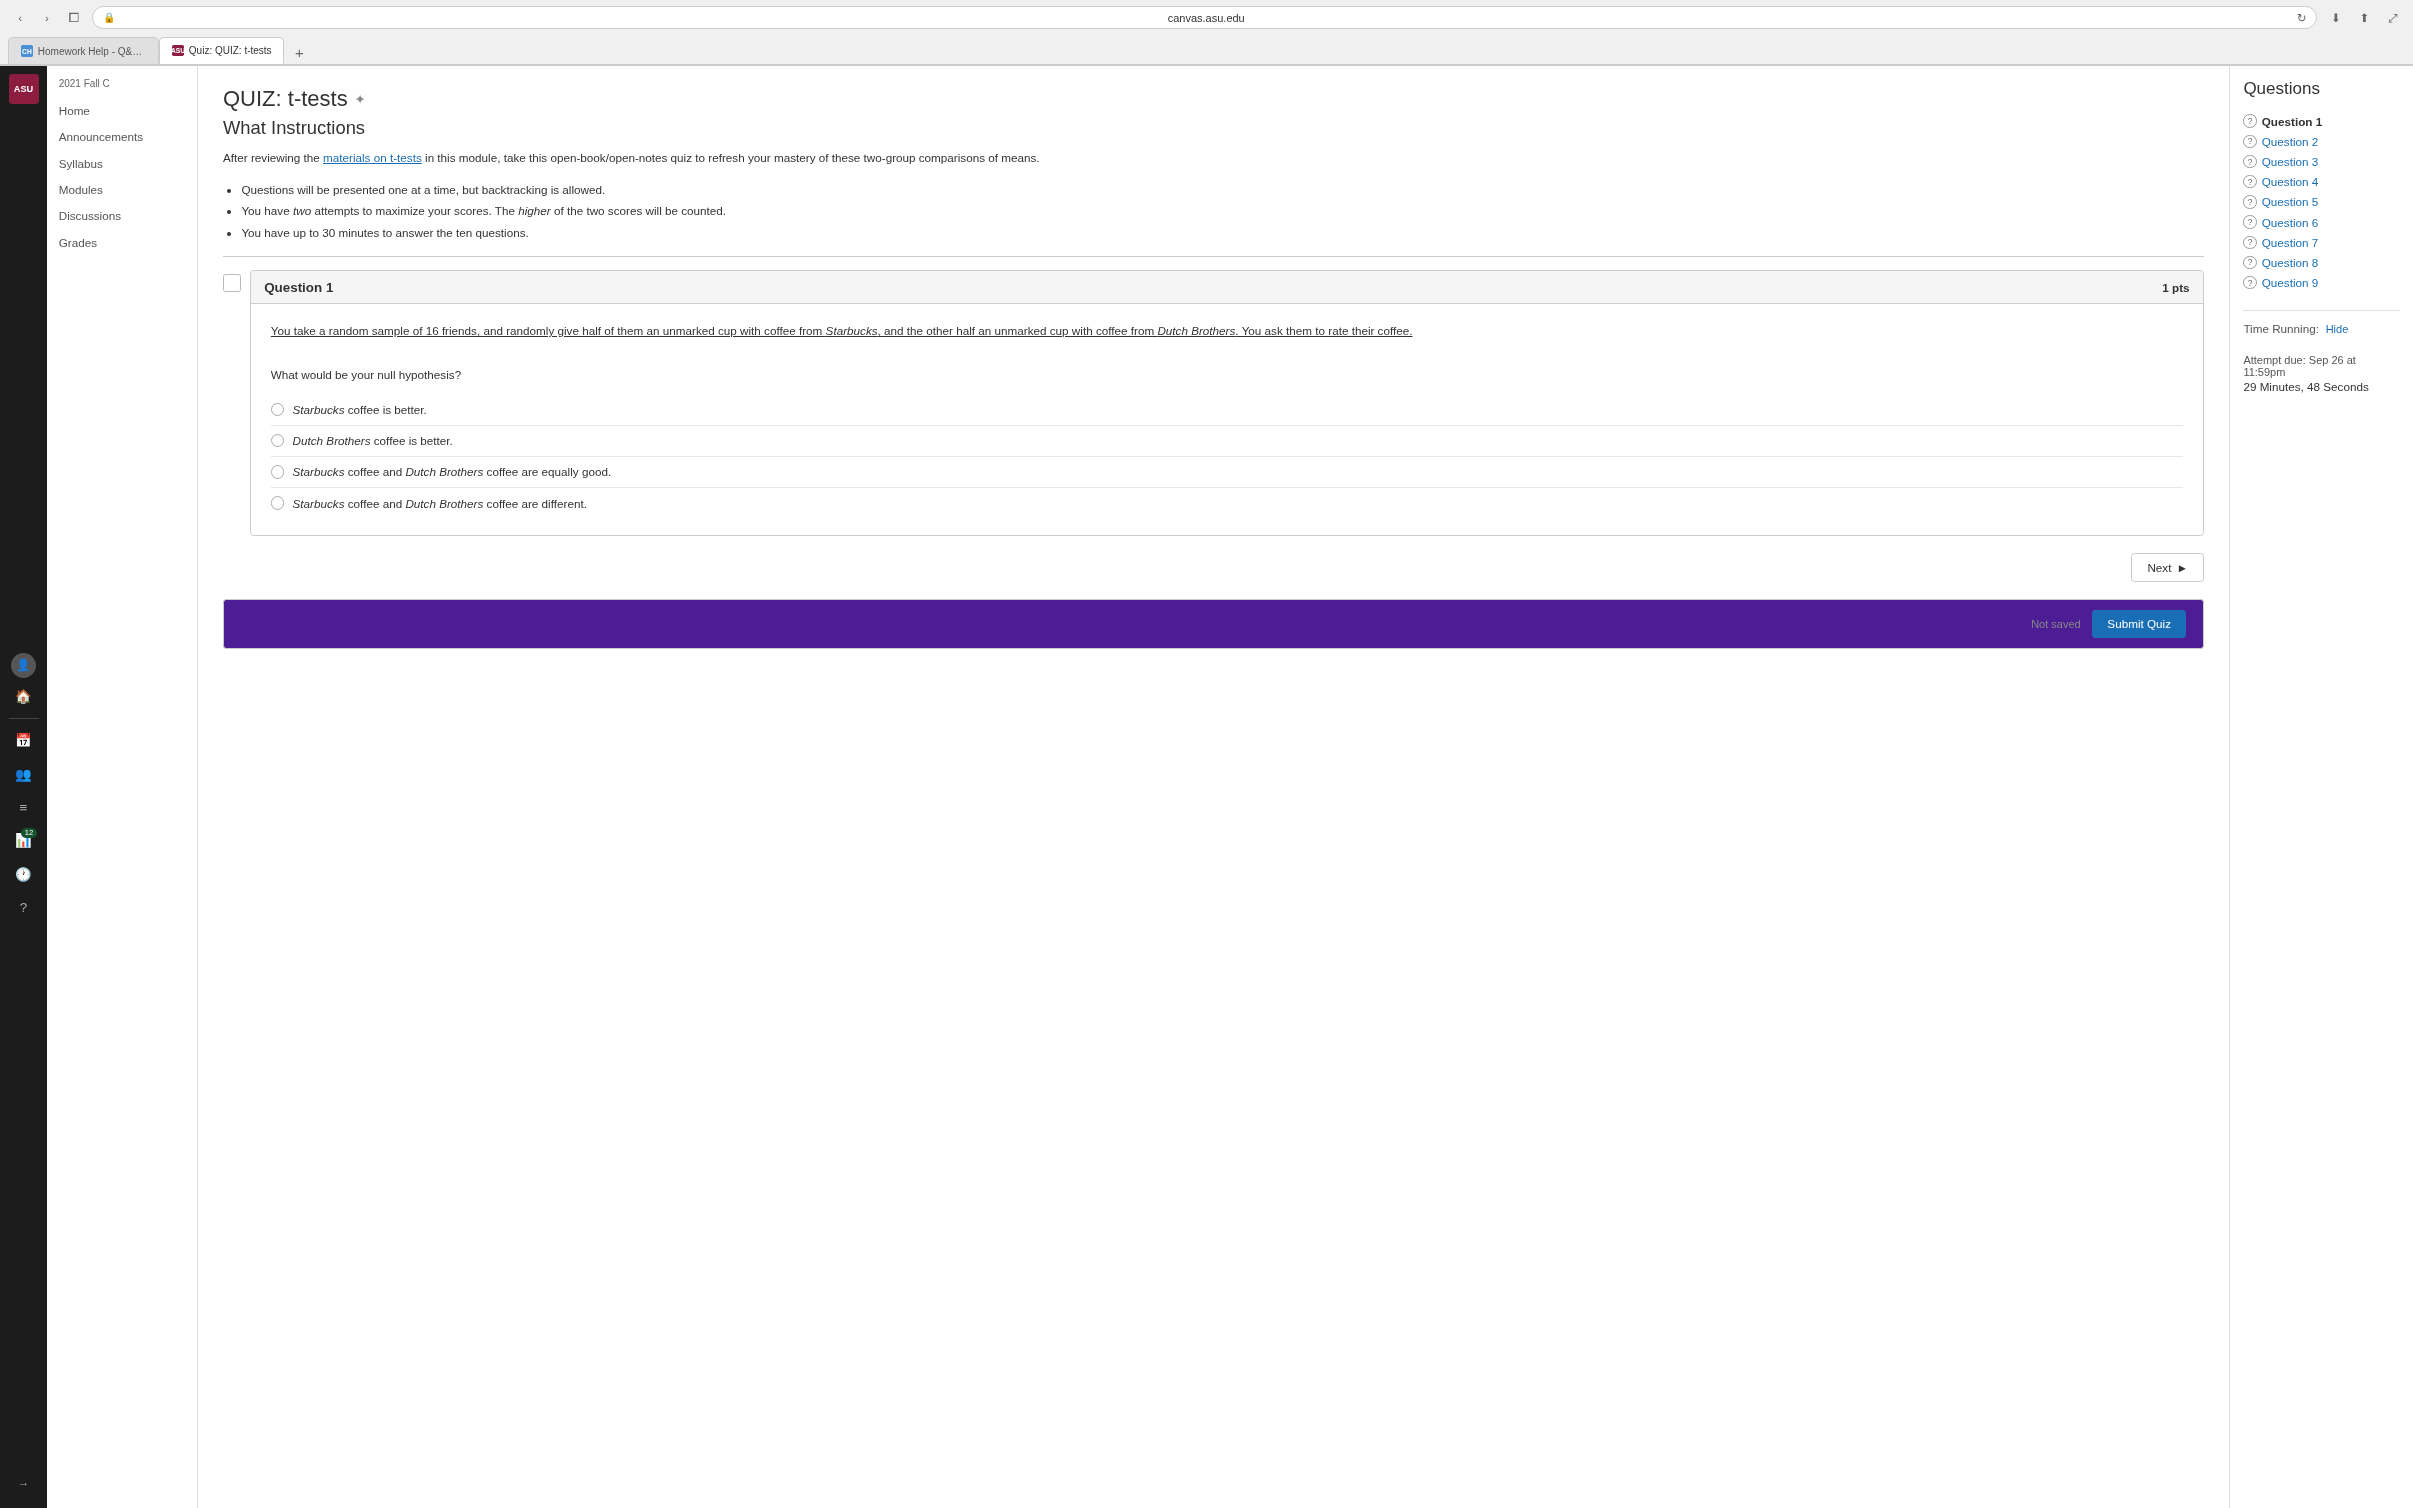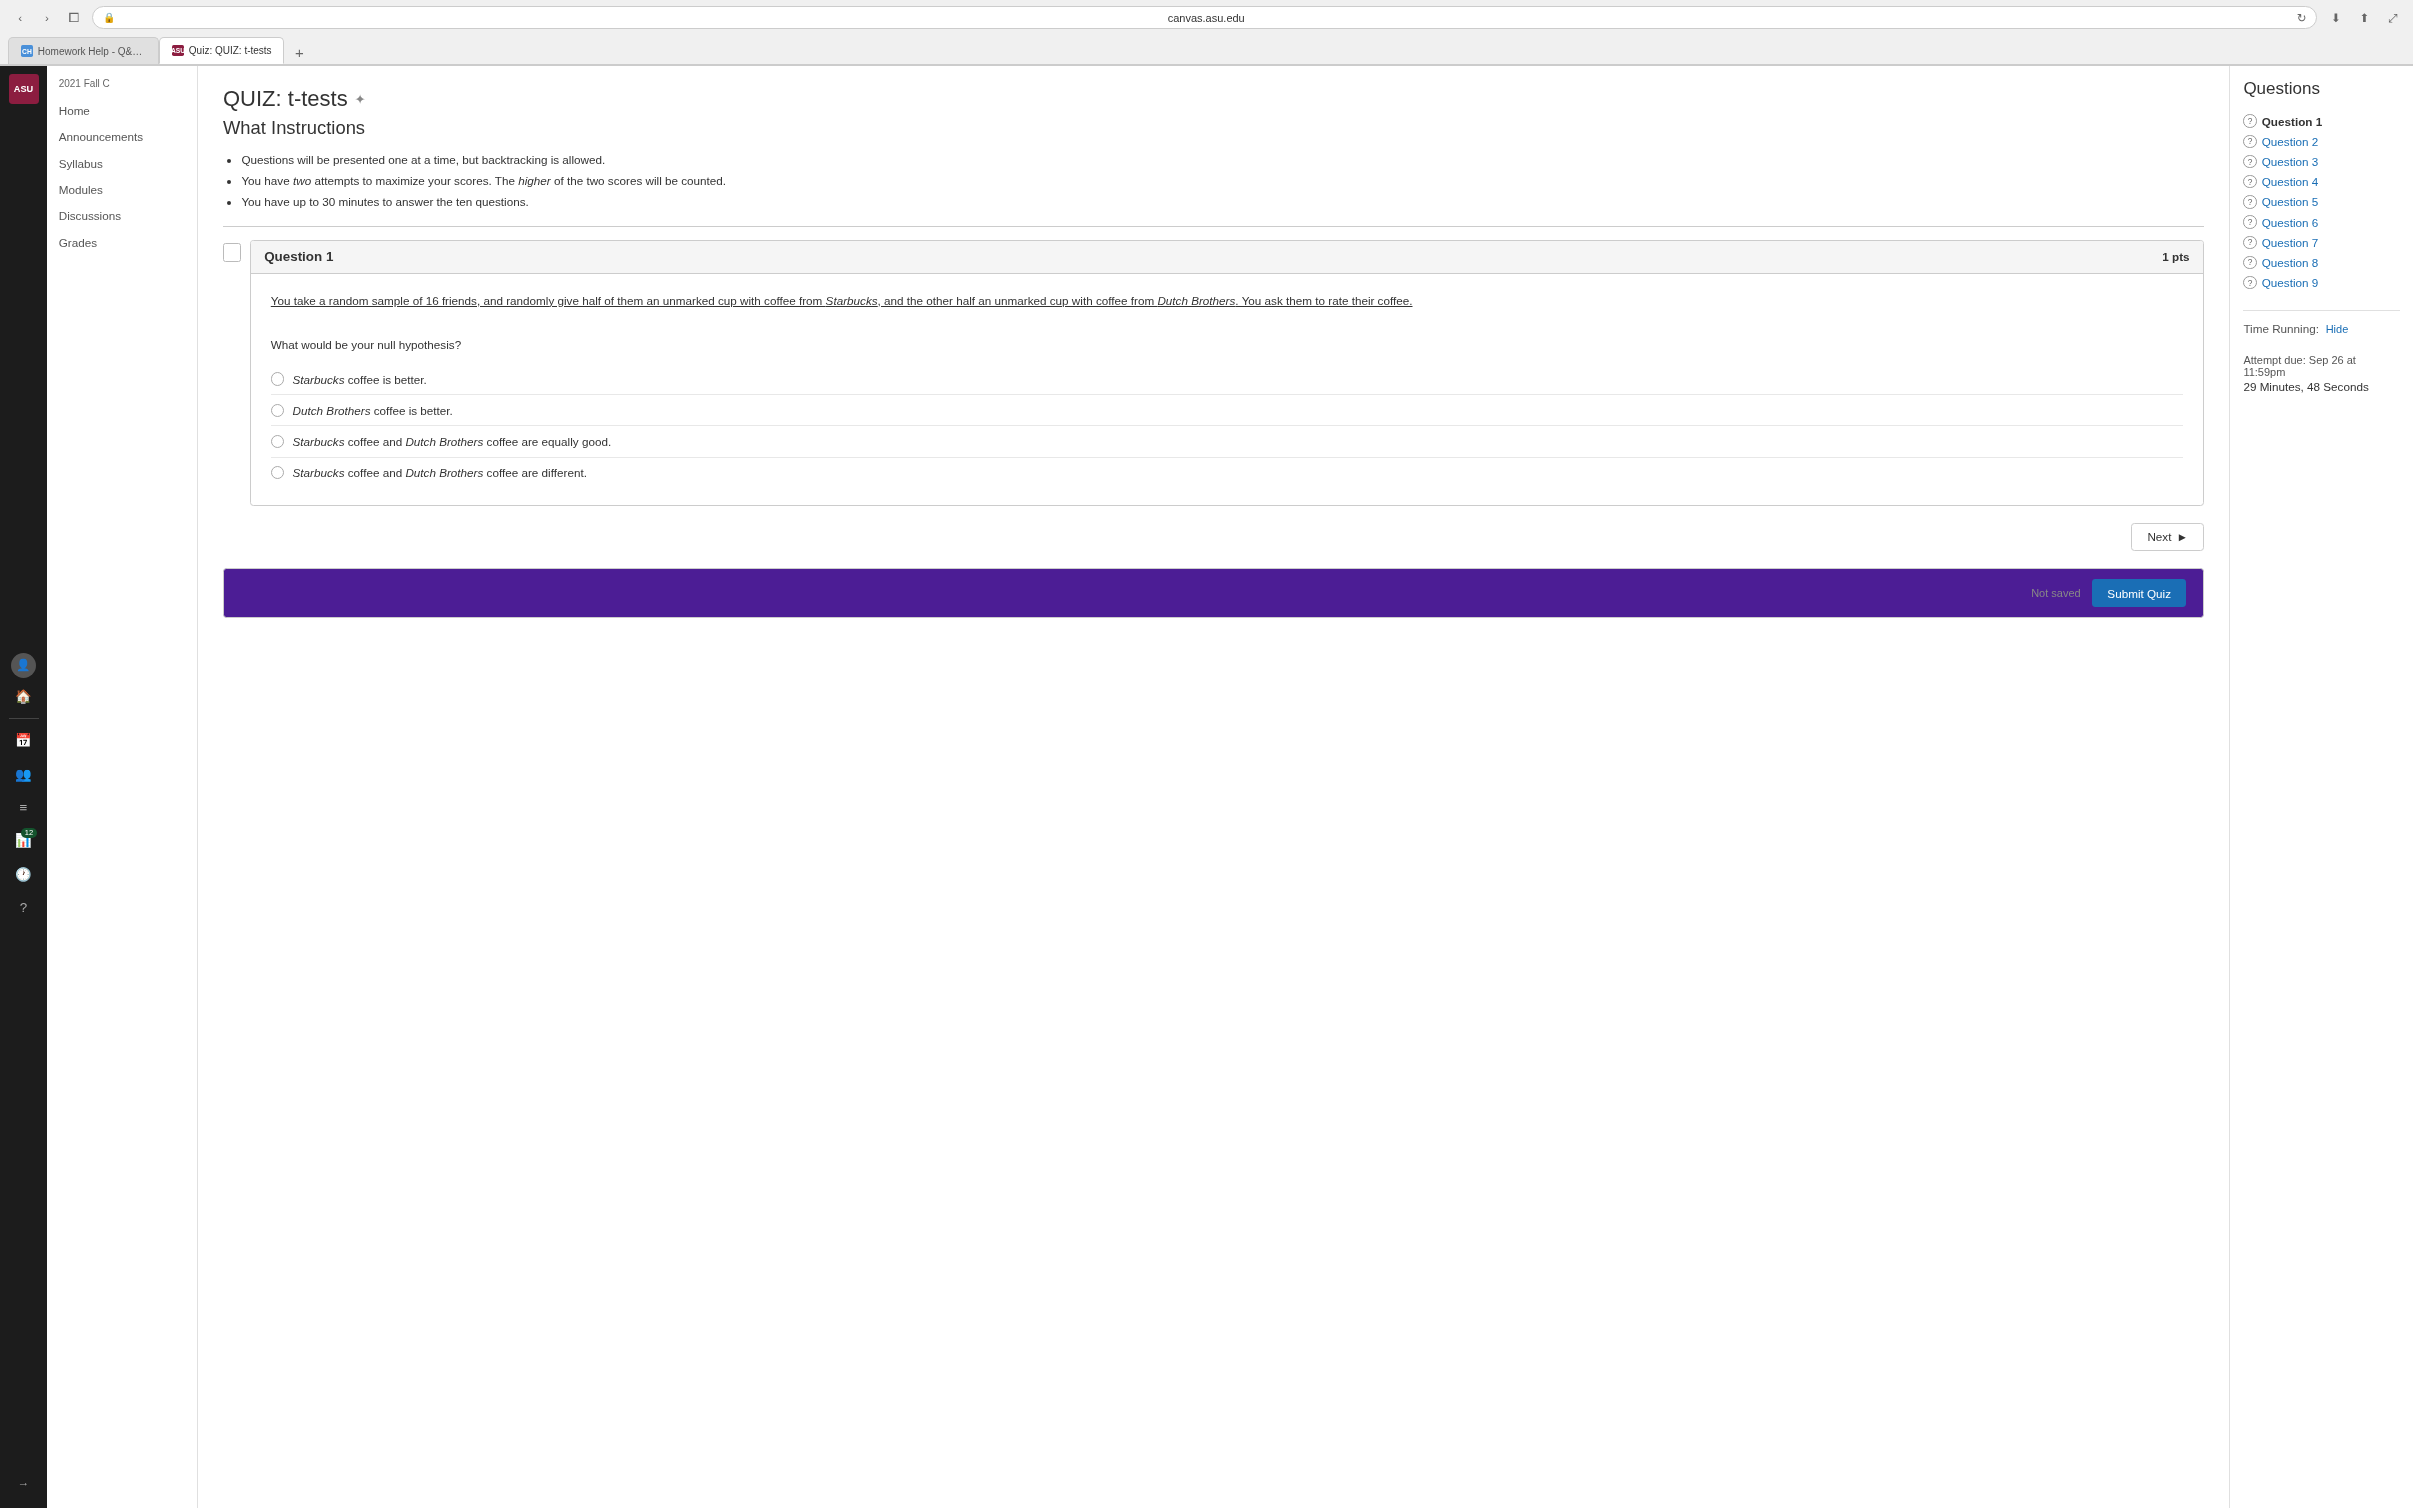--- a/index.html
+++ b/index.html
@@ -161,20 +161,23 @@
     <a class="nav-item">Discussions</a>
     <a class="nav-item">Grades</a>
   </div>
 
   <div class="main-content">
     <div class="quiz-title">
       <span>QUIZ: t-tests</span>
       <span class="quiz-title-icon" style="font-size:13.4px;color:#888;">✦</span>
     </div>
     <div class="quiz-instructions-heading">What Instructions</div>
+    <p class="instructions-text">
+      After reviewing the <a>materials on t-tests</a> in this module, take this open-book/open-notes quiz to refresh your mastery of these two-group comparisons of means.
+    </p>
     <ul class="instructions-list">
       <li><span>Questions will be presented one at a time, but backtracking is allowed.</span></li>
       <li>You have <em>two</em> attempts to maximize your scores.  The <em>higher</em> of the two scores will be counted.</li>
       <li><span>You have up to 30 minutes to answer the ten questions.</span></li>
     </ul>
     <hr class="divider">
 
     <div class="question-wrapper">
       <div class="question-flag"></div>
       <div class="question-box">

